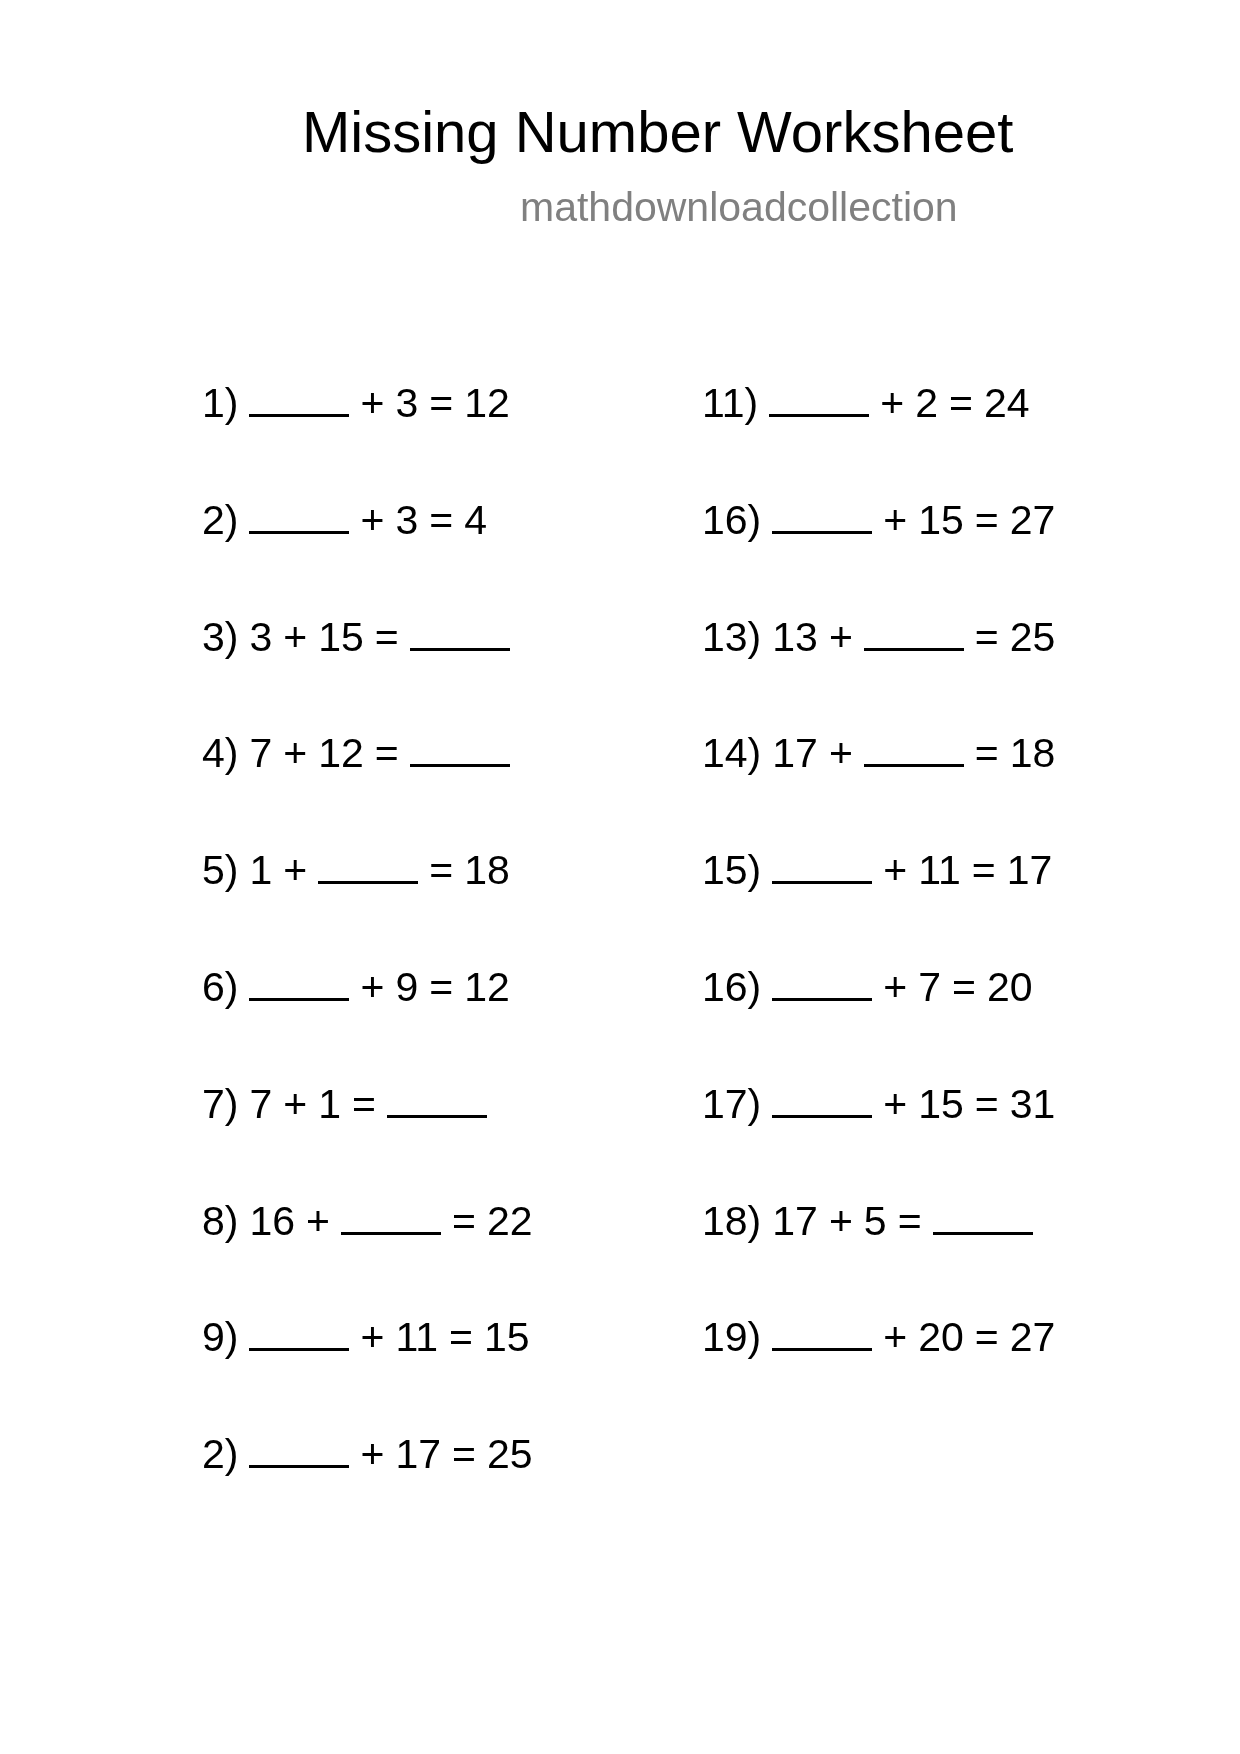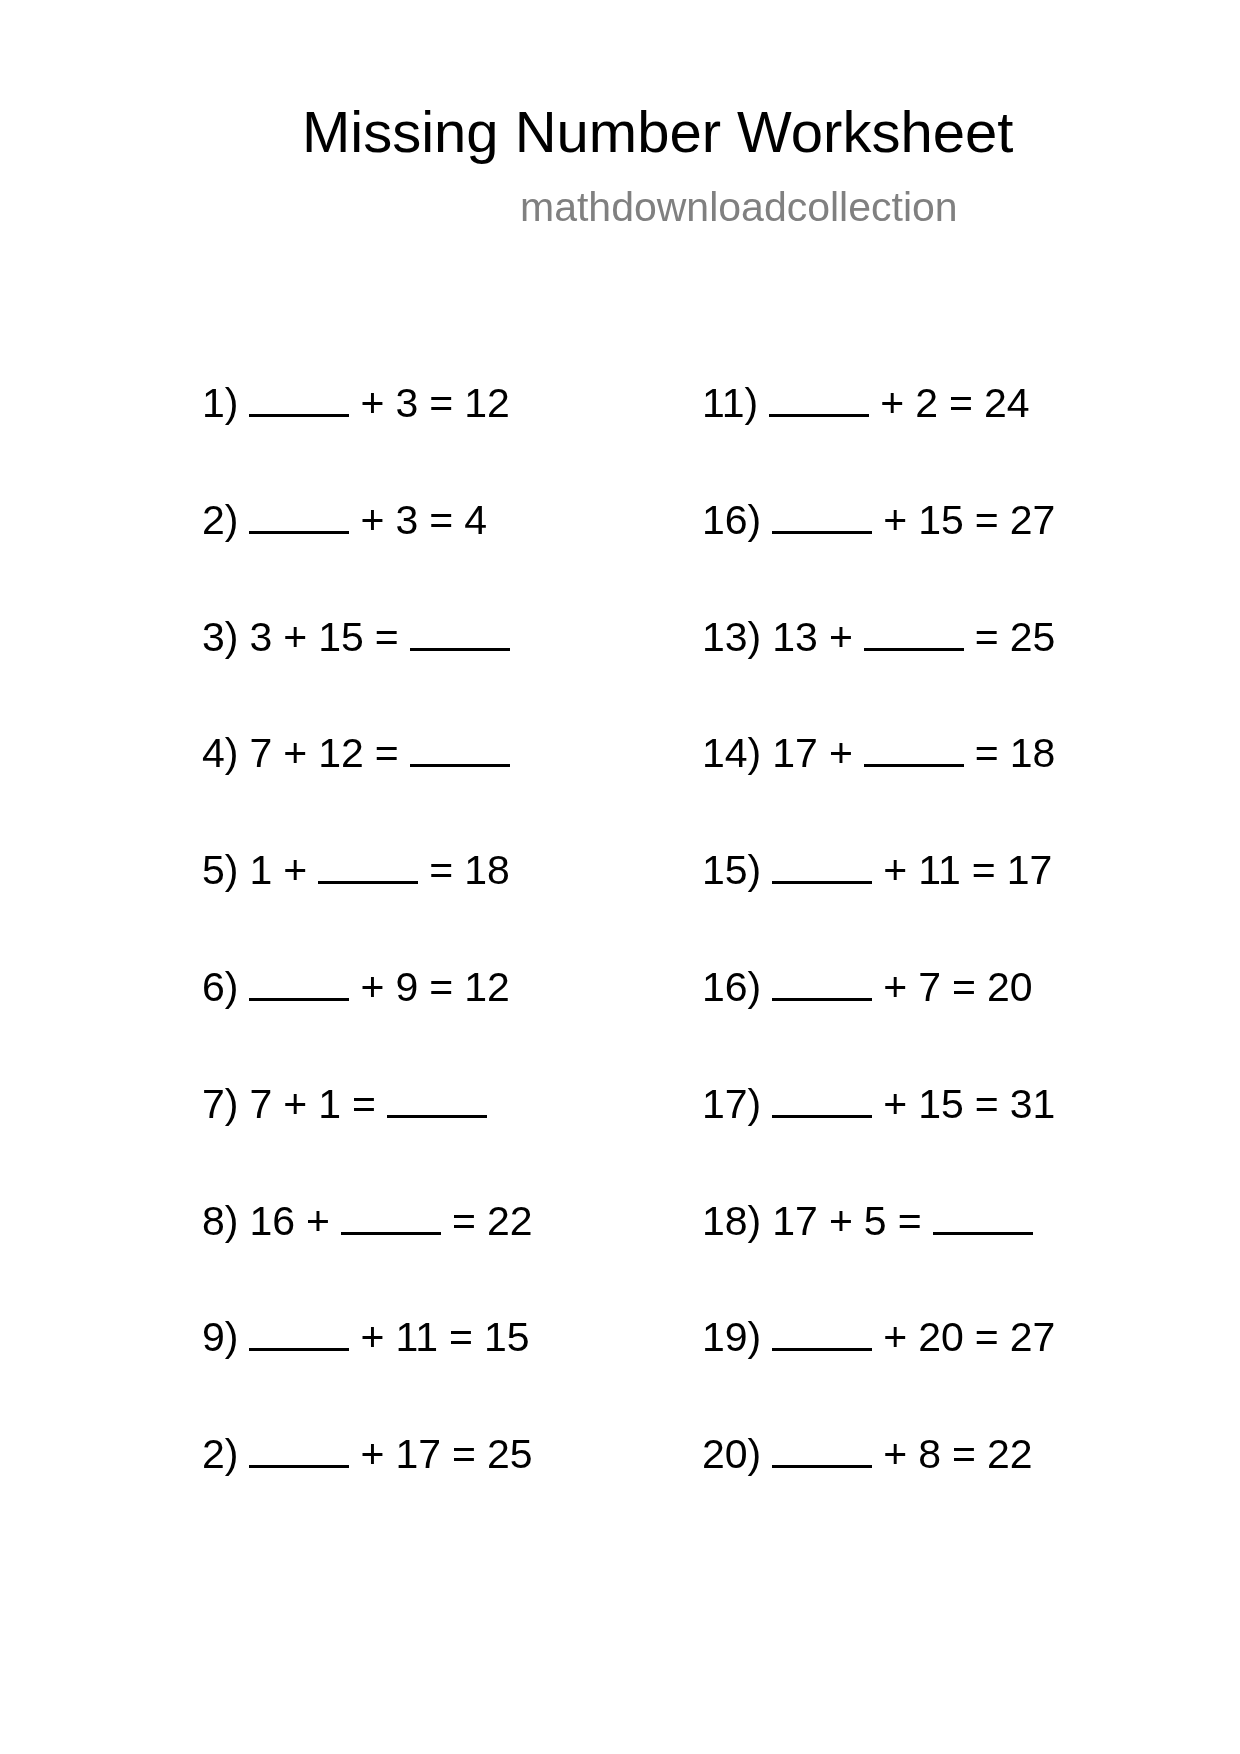--- a/index.html
+++ b/index.html
@@ -79,14 +79,13 @@
 <div class="column col-right">
     <div class="problem"><span>11)</span><span class="sp"></span><span class="blank"></span><span class="sp"></span><span>+</span><span class="sp"></span><span>2</span><span class="sp"></span><span>=</span><span class="sp"></span><span>24</span></div>
     <div class="problem"><span>16)</span><span class="sp"></span><span class="blank"></span><span class="sp"></span><span>+</span><span class="sp"></span><span>15</span><span class="sp"></span><span>=</span><span class="sp"></span><span>27</span></div>
     <div class="problem"><span>13)</span><span class="sp"></span><span>13</span><span class="sp"></span><span>+</span><span class="sp"></span><span class="blank"></span><span class="sp"></span><span>=</span><span class="sp"></span><span>25</span></div>
     <div class="problem"><span>14)</span><span class="sp"></span><span>17</span><span class="sp"></span><span>+</span><span class="sp"></span><span class="blank"></span><span class="sp"></span><span>=</span><span class="sp"></span><span>18</span></div>
     <div class="problem"><span>15)</span><span class="sp"></span><span class="blank"></span><span class="sp"></span><span>+</span><span class="sp"></span><span>11</span><span class="sp"></span><span>=</span><span class="sp"></span><span>17</span></div>
     <div class="problem"><span>16)</span><span class="sp"></span><span class="blank"></span><span class="sp"></span><span>+</span><span class="sp"></span><span>7</span><span class="sp"></span><span>=</span><span class="sp"></span><span>20</span></div>
     <div class="problem"><span>17)</span><span class="sp"></span><span class="blank"></span><span class="sp"></span><span>+</span><span class="sp"></span><span>15</span><span class="sp"></span><span>=</span><span class="sp"></span><span>31</span></div>
     <div class="problem"><span>18)</span><span class="sp"></span><span>17</span><span class="sp"></span><span>+</span><span class="sp"></span><span>5</span><span class="sp"></span><span>=</span><span class="sp"></span><span class="blank"></span></div>
     <div class="problem"><span>19)</span><span class="sp"></span><span class="blank"></span><span class="sp"></span><span>+</span><span class="sp"></span><span>20</span><span class="sp"></span><span>=</span><span class="sp"></span><span>27</span></div>
-    <div class="problem"><span>20)</span><span class="sp"></span><span class="blank"></span><span class="sp"></span><span>+</span><span class="sp"></span><span>8</span><span class="sp"></span><span>=</span><span class="sp"></span><span>22</span></div>
   </div>
 
 </body></html>

